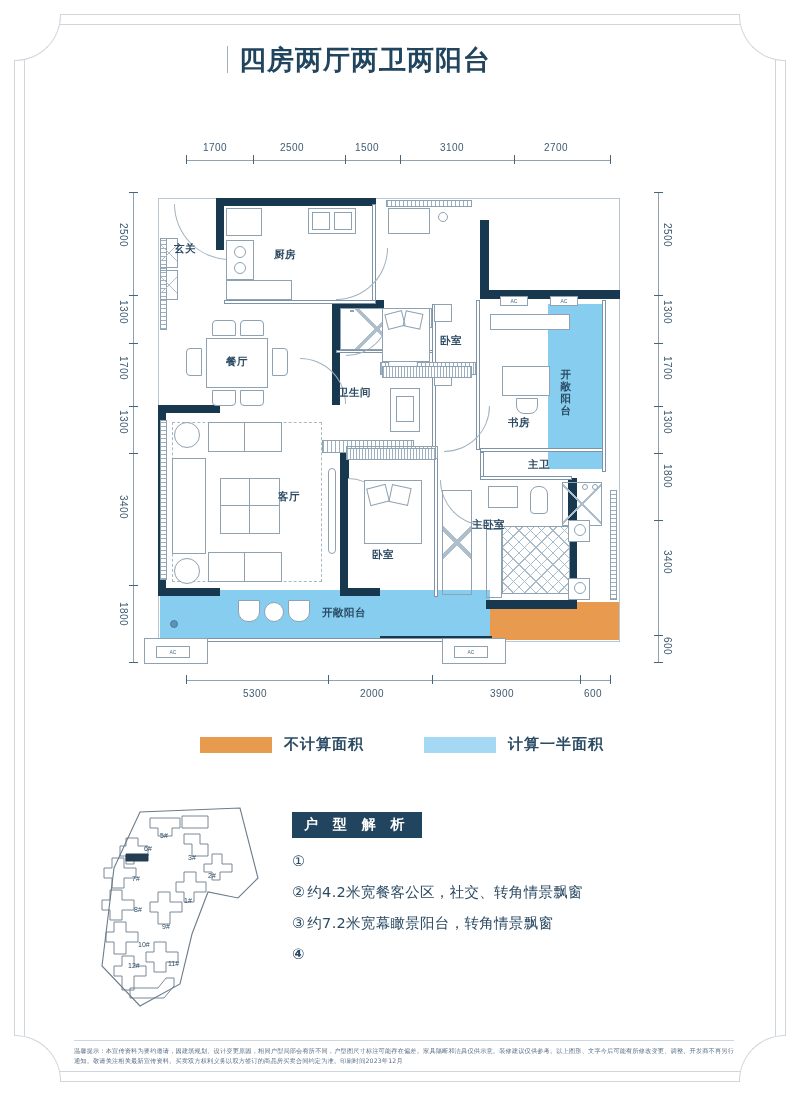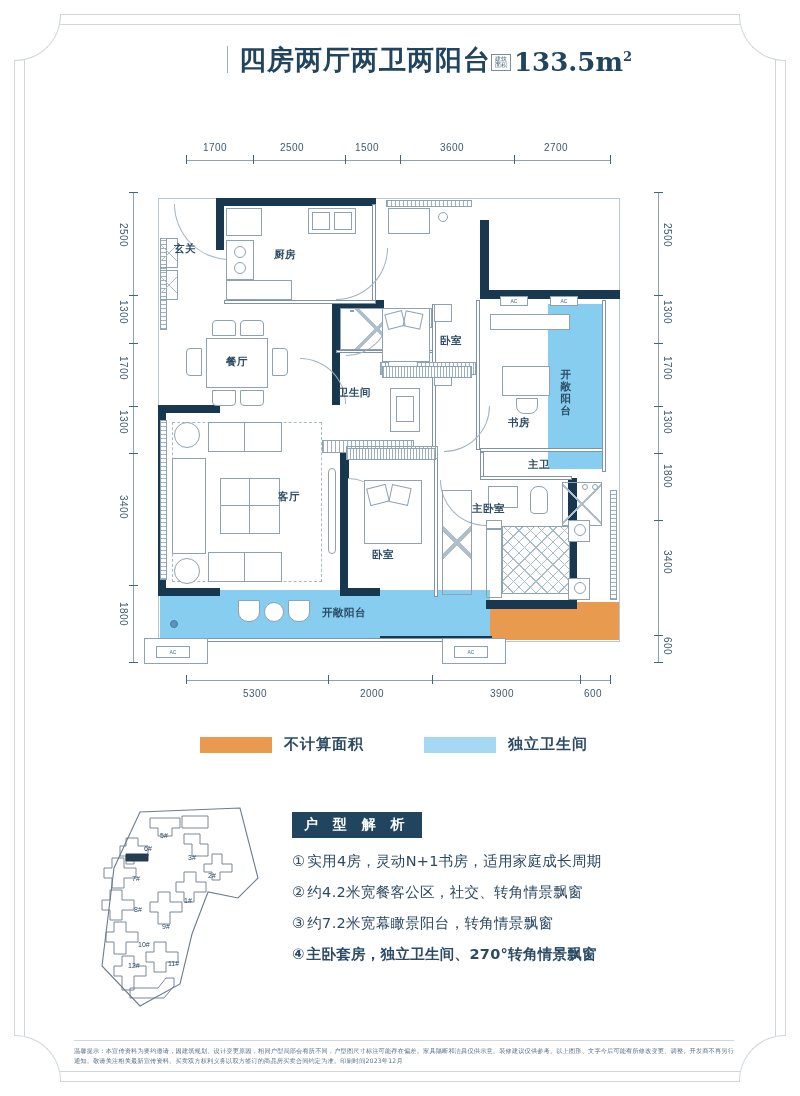--- a/index.html
+++ b/index.html
@@ -108,40 +108,36 @@
 <div class="frame-inner"></div>
 <div class="corner tl"></div>
 <div class="corner tr"></div>
 <div class="corner bl"></div>
 <div class="corner br"></div>
 
 <div class="header">
   <div class="hdr-divider"></div>
   <div class="hdr-text">
     <div class="hdr-line1">四房两厅两卫两阳台</div>
-    <div class="hdr-line2">
-      <div class="areabox">建筑面积</div>
-      <div class="area-val"><span>133.5m</span><sup>2</sup></div>
-    </div>
   </div>
 </div>
 
 <div class="plan">
 
   <div class="dimline h" style="left:186px;top:30px;width:424px;"></div>
   <div class="tick v" style="left:186px;top:25px;"></div>
   <div class="tick v" style="left:253px;top:25px;"></div>
   <div class="tick v" style="left:345px;top:25px;"></div>
   <div class="tick v" style="left:400px;top:25px;"></div>
   <div class="tick v" style="left:514px;top:25px;"></div>
   <div class="tick v" style="left:610px;top:25px;"></div>
   <div class="dimtext" style="left:203px;top:12px;">1700</div>
   <div class="dimtext" style="left:280px;top:12px;">2500</div>
   <div class="dimtext" style="left:355px;top:12px;">1500</div>
-  <div class="dimtext" style="left:440px;top:12px;">3600</div>
+  <div class="dimtext" style="left:440px;top:12px;">3100</div>
   <div class="dimtext" style="left:544px;top:12px;">2700</div>
 
   <div class="dimline v" style="left:133px;top:62px;height:470px;"></div>
   <div class="tick h" style="left:129px;top:62px;"></div>
   <div class="tick h" style="left:129px;top:165px;"></div>
   <div class="tick h" style="left:129px;top:213px;"></div>
   <div class="tick h" style="left:129px;top:276px;"></div>
   <div class="tick h" style="left:129px;top:323px;"></div>
   <div class="tick h" style="left:129px;top:455px;"></div>
   <div class="tick h" style="left:129px;top:532px;"></div>
@@ -324,33 +320,33 @@
     <div class="rlabel" style="left:24px;top:52px;">玄关</div>
     <div class="rlabel" style="left:124px;top:58px;">厨房</div>
     <div class="rlabel" style="left:76px;top:165px;">餐厅</div>
     <div class="rlabel" style="left:188px;top:196px;">卫生间</div>
     <div class="rlabel" style="left:290px;top:144px;">卧室</div>
     <div class="rlabel" style="left:358px;top:226px;">书房</div>
     <div class="rlabel" style="left:406px;top:178px;width:20px;white-space:normal;text-align:center;">开敞阳台</div>
     <div class="rlabel" style="left:378px;top:268px;">主卫</div>
     <div class="rlabel" style="left:128px;top:300px;">客厅</div>
     <div class="rlabel" style="left:222px;top:358px;">卧室</div>
-    <div class="rlabel" style="left:322px;top:312px;">主卧室</div>
+    <div class="rlabel" style="left:322px;top:328px;">主卧室</div>
     <div class="rlabel" style="left:172px;top:416px;">开敞阳台</div>
   </div>
 </div>
 
 <div class="legend">
   <div class="lg-item">
     <div class="lg-sw" style="background:#e89a4e;"></div>
     <div class="lg-txt">不计算面积</div>
   </div>
   <div class="lg-item">
     <div class="lg-sw" style="background:#a5d8f3;"></div>
-    <div class="lg-txt">独立卫生间</div>
+    <div class="lg-txt">计算一半面积</div>
   </div>
 </div>
 
 <div class="sitemap">
   <svg width="200" height="210" viewBox="0 0 200 210">
     <polygon points="26,62 52,6 152,2 170,72 150,92 120,86 104,128 92,178 52,200 14,160" fill="none" stroke="#6b7c8c" stroke-width="1.1"></polygon>
     <g fill="none" stroke="#6b7c8c" stroke-width="0.9">
       <path d="M62,12 h30 v10 h-8 v8 h-14 v-8 h-8 z"></path>
       <path d="M94,10 h26 v12 h-26 z"></path>
       <path d="M38,32 h12 v8 h10 v10 h-14 v8 h-8 v-8 h-6 v-10 h6 z"></path>
@@ -380,33 +376,31 @@
       <text x="40" y="162">12#</text>
     </g>
   </svg>
 </div>
 
 <div class="analysis">
   <div class="an-title">户 型 解 析</div>
   <div class="an-list">
     <div class="an-item">
       <span class="an-num">①</span>
-      <span>实用4房，灵动N+1书房，适用家庭成长周期</span>
     </div>
     <div class="an-item">
       <span class="an-num">②</span>
       <span>约4.2米宽餐客公区，社交、转角情景飘窗</span>
     </div>
     <div class="an-item">
       <span class="an-num">③</span>
       <span>约7.2米宽幕瞰景阳台，转角情景飘窗</span>
     </div>
     <div class="an-item an-bold">
       <span class="an-num">④</span>
-      <span>主卧套房，独立卫生间、270°转角情景飘窗</span>
     </div>
   </div>
 </div>
 
 <div class="footer">
   <div class="foot-rule"></div>
   <div class="foot-txt">温馨提示：本宣传资料为要约邀请，因建筑规划、设计变更原因，相同户型局部会有所不同，户型图尺寸标注可能存在偏差。家具隔断和洁具仅供示意。装修建议仅供参考。以上图形、文字今后可能有所修改变更、调整。开发商不再另行通知。敬请关注相关最新宣传资料。买卖双方权利义务以双方签订的商品房买卖合同约定为准。印刷时间2023年12月</div>
 </div>
 
 </body></html>

